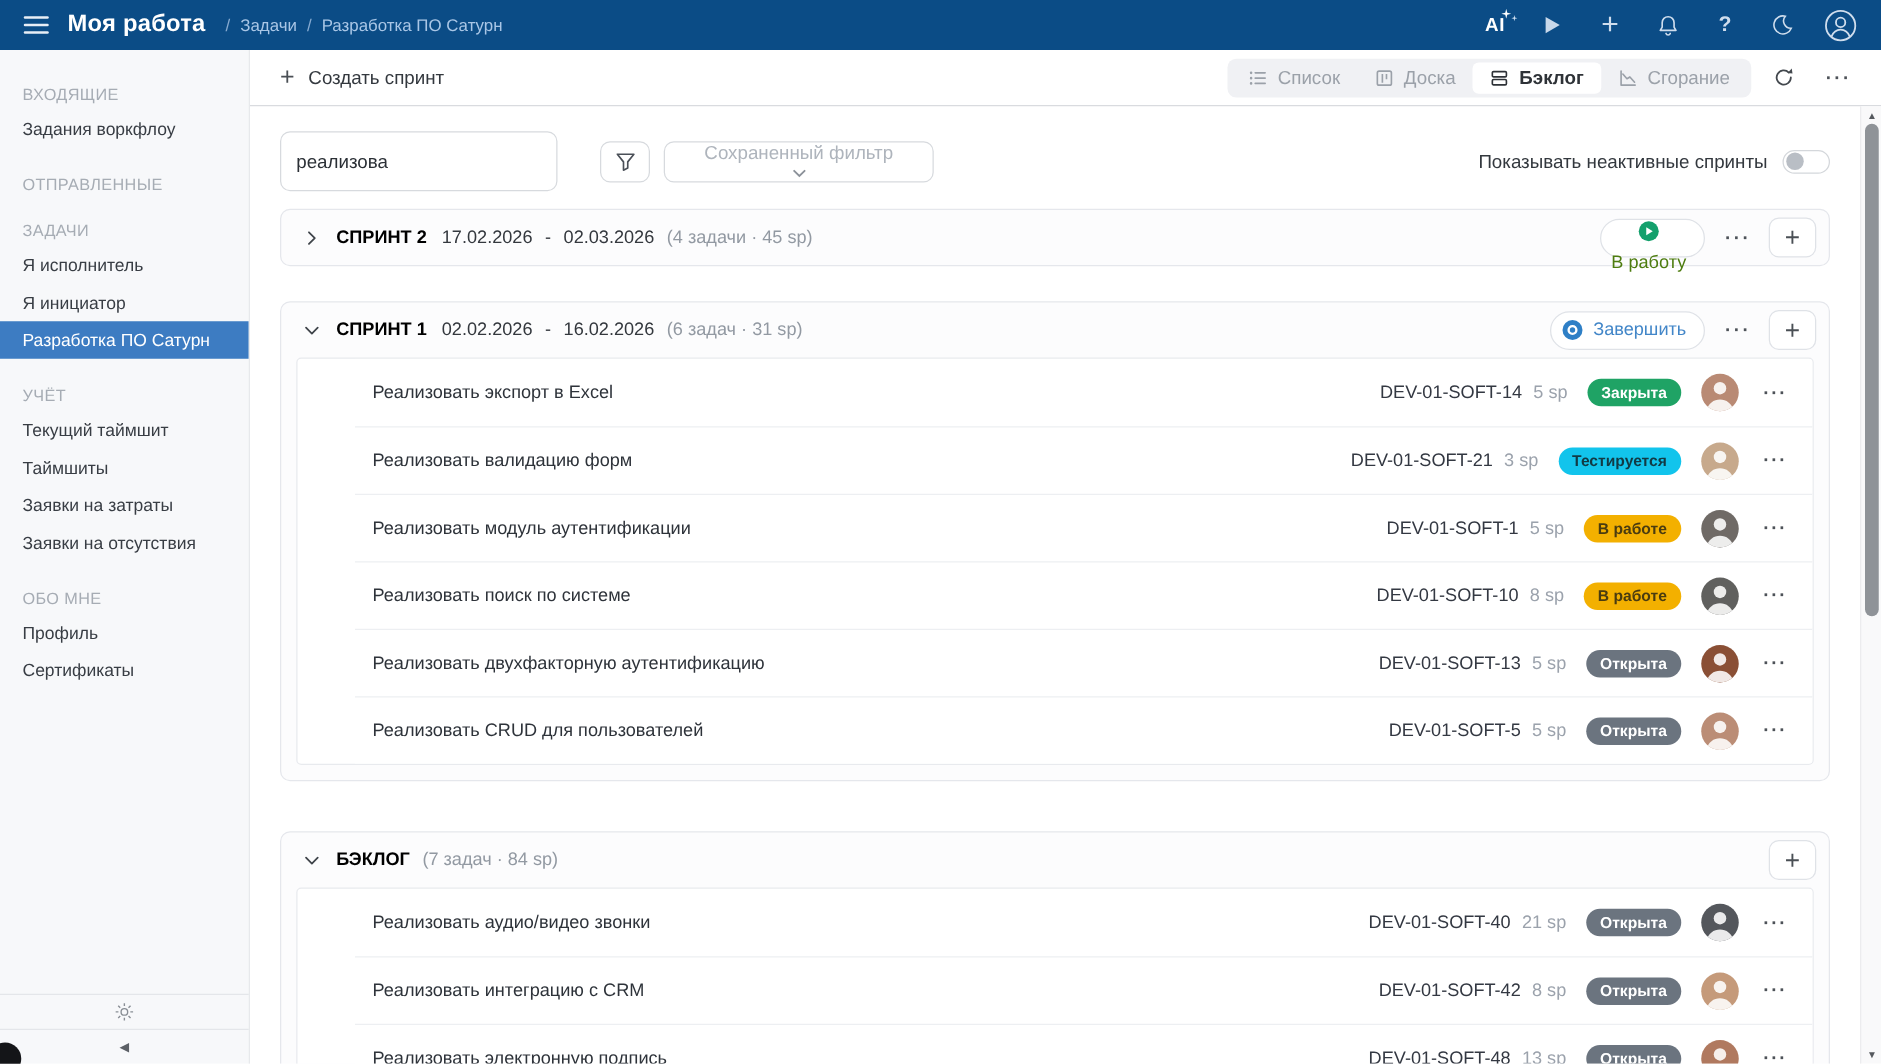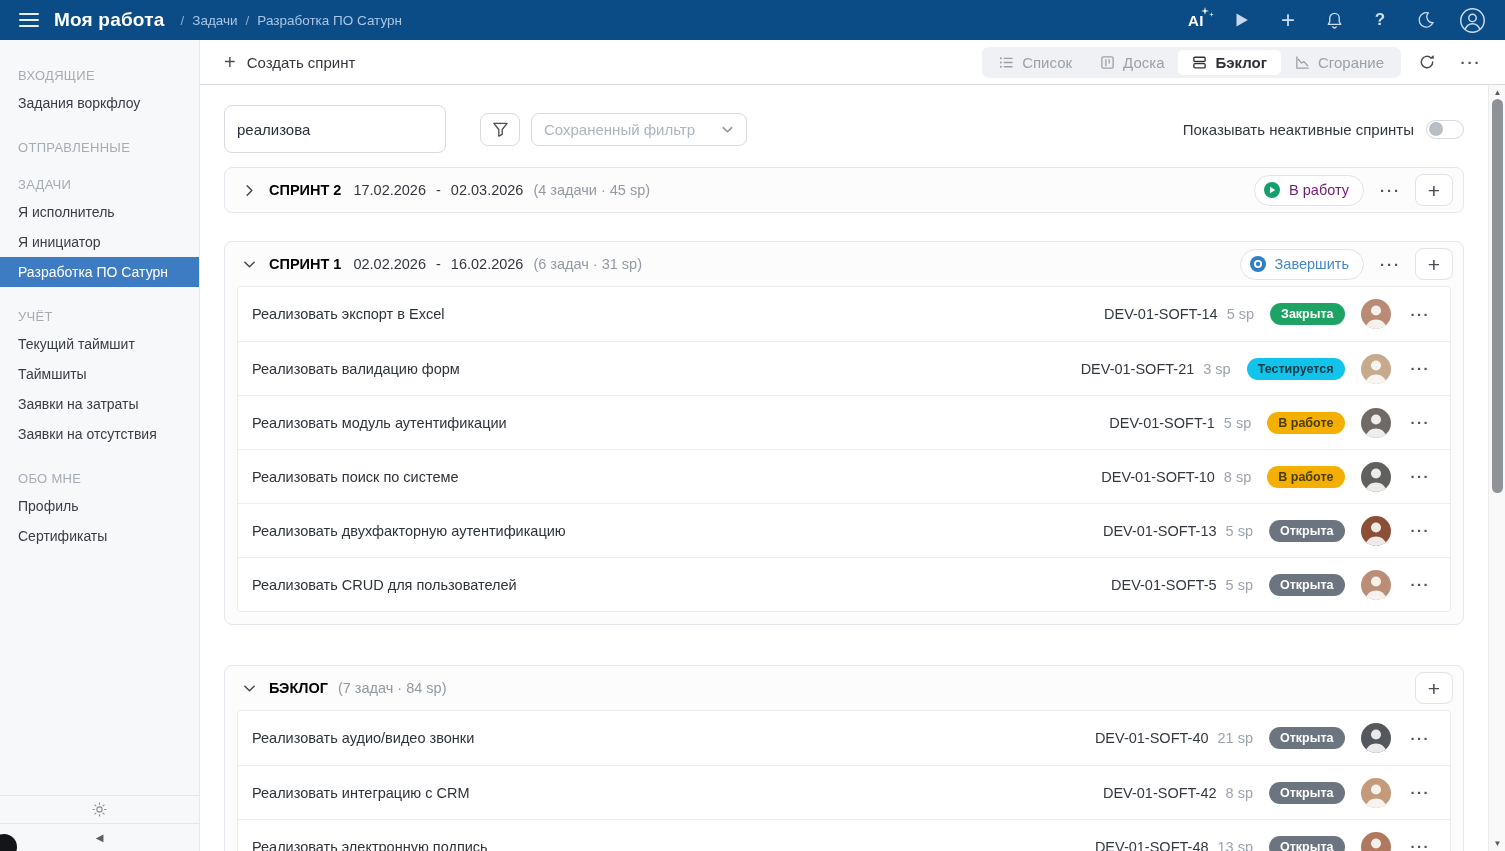--- a/index.html
+++ b/index.html
@@ -43,44 +43,44 @@
   .view-tab.active { background:#fff; color:#2e3237; font-weight:700; }
   .icon-sp { display:inline-flex; align-items:center; }
   .tool-ic { width:36px; height:32px; display:flex; align-items:center; justify-content:center; color:#43484e; margin-left:8px; }
   .menu-btn { font-size:15px; font-weight:700; letter-spacing:2px; color:#4d5258; padding:0 6px; }
 
   
   .content { margin-right:17px; padding:20px 24px 0; height:766px; overflow:hidden; }
   .filter-row { display:flex; align-items:center; }
   .search-input { width:222px; height:48px; border:1px solid #d7dade; border-radius:8px; padding:0 12px; font-size:15px; color:#2b3036; font-family:inherit; outline:none; background:#fff; }
   .funnel-btn { width:40px; height:33px; border:1px solid #d7dade; border-radius:8px; background:#fff; display:flex; align-items:center; justify-content:center; margin-left:34px; }
-  .saved-filter { width:216px; height:33px; border:1px solid #d7dade; border-radius:8px; background:#fff; display:flex; align-items:center; padding:0 12px; margin-left:11px; cursor:pointer; }
+  .saved-filter { width:216px; height:33px; border:1px solid #d7dade; border-radius:8px; background:#fff; display:flex; align-items:center; padding:0 12px; margin-left:11px; cursor:pointer;flex-direction:column; }
   .saved-filter span { font-size:15px; color:#aeb4bc; flex:1; }
   .filter-spacer { flex:1; }
   .toggle-label { font-size:15px; color:#33383e; margin-right:12px; }
   .switch { width:38px; height:19px; border:1px solid #d4d7db; border-radius:10px; background:#fff; position:relative; cursor:pointer; }
   .switch .knob { position:absolute; left:2px; top:1.5px; width:14px; height:14px; border-radius:50%; background:#b9bec5; }
 
   
   .sprint-card { border:1px solid #e5e7ec; border-radius:8px; background:#fcfcfd; margin-top:14px; }
   .sprint-card:nth-child(2) { margin-top:28px; }
   .sprint-card:nth-child(3) { margin-top:40px; }
   .sprint-head { height:44px; display:flex; align-items:center; padding:0 10px 0 8px; }
   .chev { width:32px; height:32px; display:flex; align-items:center; justify-content:center; color:#3f444a; }
   .sprint-name { font-weight:700; font-size:14.5px; color:#000000; margin-left:4px; }
   .sprint-date { font-size:14.5px; color:#34383e; }
   .sprint-date.from { margin-left:12px; }
   .sprint-date-sep { margin:0 10px; color:#34383e; font-size:14.5px; }
   .sprint-summary { color:#9299a2; font-size:14.5px; margin-left:10px; }
   .spacer { flex:1; }
   .action-btn { height:31px; border:1px solid #dfe2e7; border-radius:16px; background:#fff; display:flex; align-items:center; gap:8px; padding:0 14px 0 8px; font-size:14.5px; margin-right:10px; }
-  .action-btn.green { color:#701a75; }
+  .action-btn.green { color:#4d7c0f;flex-direction:column; }
   .action-btn.blue { color:#4286c8; }
   .add-btn { width:38px; height:32px; border:1px solid #dfe2e7; border-radius:8px; background:#fff; font-size:21px; font-weight:300; color:#4a4f55; line-height:1; margin-left:8px; display:flex; align-items:center; justify-content:center; }
-  .task-table { margin:0 12px 12px; border:1px solid #e8eaee; border-radius:4px; background:#fff; overflow:hidden; }
+  .task-table { margin:0 12px 12px; border:1px solid #e8eaee; border-radius:4px; background:#fff; overflow:hidden;padding-left:46px; }
   .task-row { height:54px; display:flex; align-items:center; padding:0 14px; background:#fff; }
   .task-row + .task-row { border-top:1px solid #edeff2; }
   .task-title { flex:1; font-size:14.5px; color:#2e333a; }
   .task-id { font-size:14.5px; color:#333842; }
   .task-sp { font-size:14.5px; color:#9ba2ac; margin-left:9px; }
   .badge { border-radius:12px; padding:4px 11px; font-size:12.5px; font-weight:600; margin-left:16px; white-space:nowrap; }
   .avatar { width:30px; height:30px; border-radius:50%; margin:0 14px 0 16px; overflow:hidden; display:inline-flex; align-items:flex-end; justify-content:center; }
   .row-menu { letter-spacing:1.5px; }
 
   

